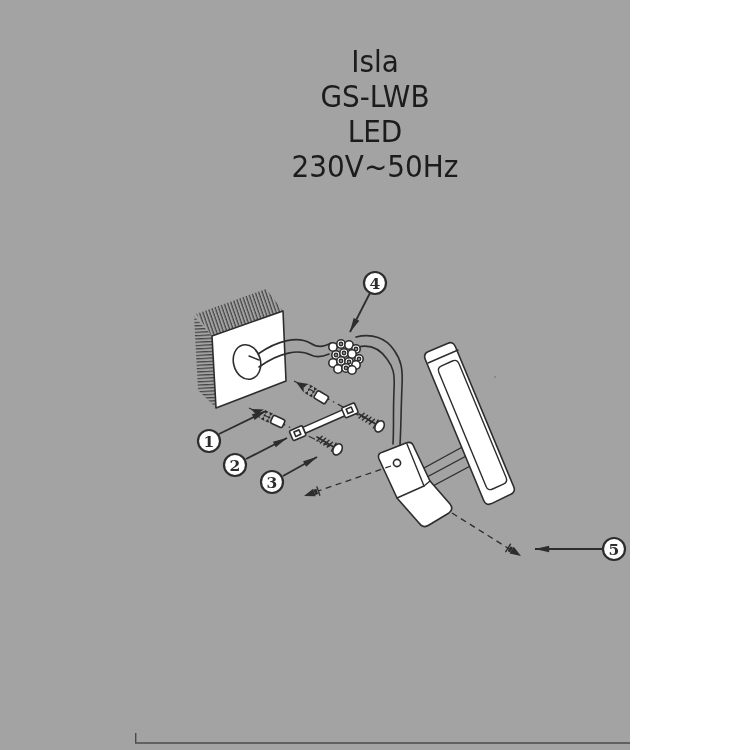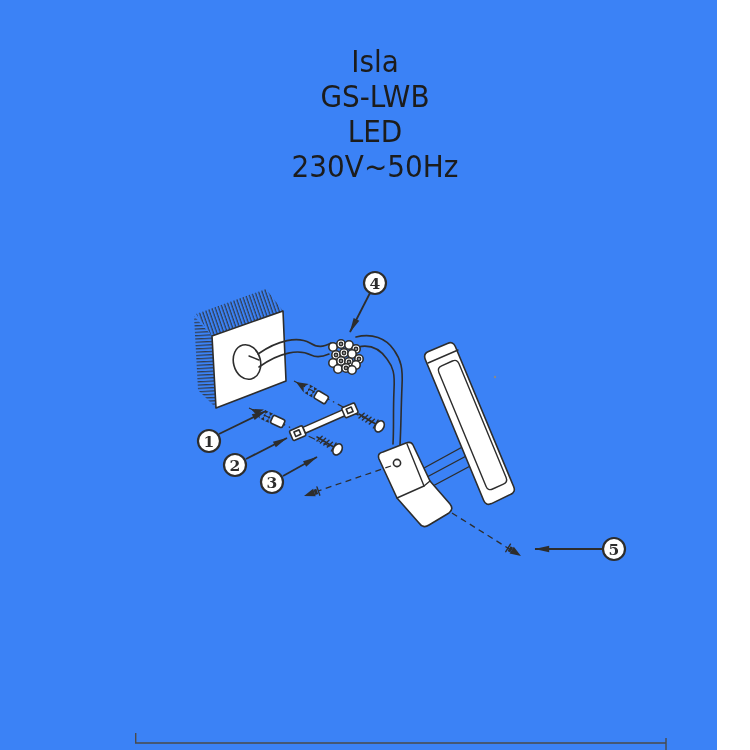--- a/index.html
+++ b/index.html
@@ -1,18 +1,18 @@
 <!DOCTYPE html>
 <html><head>
 <meta charset="utf-8">
 <style>
   html,body { margin:0; padding:0; }
   .page {
-    width:717px; height:750px; position:relative;
-    background:#3b82f6; overflow:hidden;
+    width:630px; height:750px; position:relative;
+    background:#a3a3a3; overflow:hidden;
     font-family:"DejaVu Sans", sans-serif;
   }
   .title-block {
     position:absolute; top:44px; left:0; width:750px;
     text-align:center; color:#1c1c1c;
     font-size:30px; line-height:35px;
     transform:scaleX(0.93); transform-origin:50% 0;
   }
   svg.diagram { position:absolute; left:0; top:0; }
   

